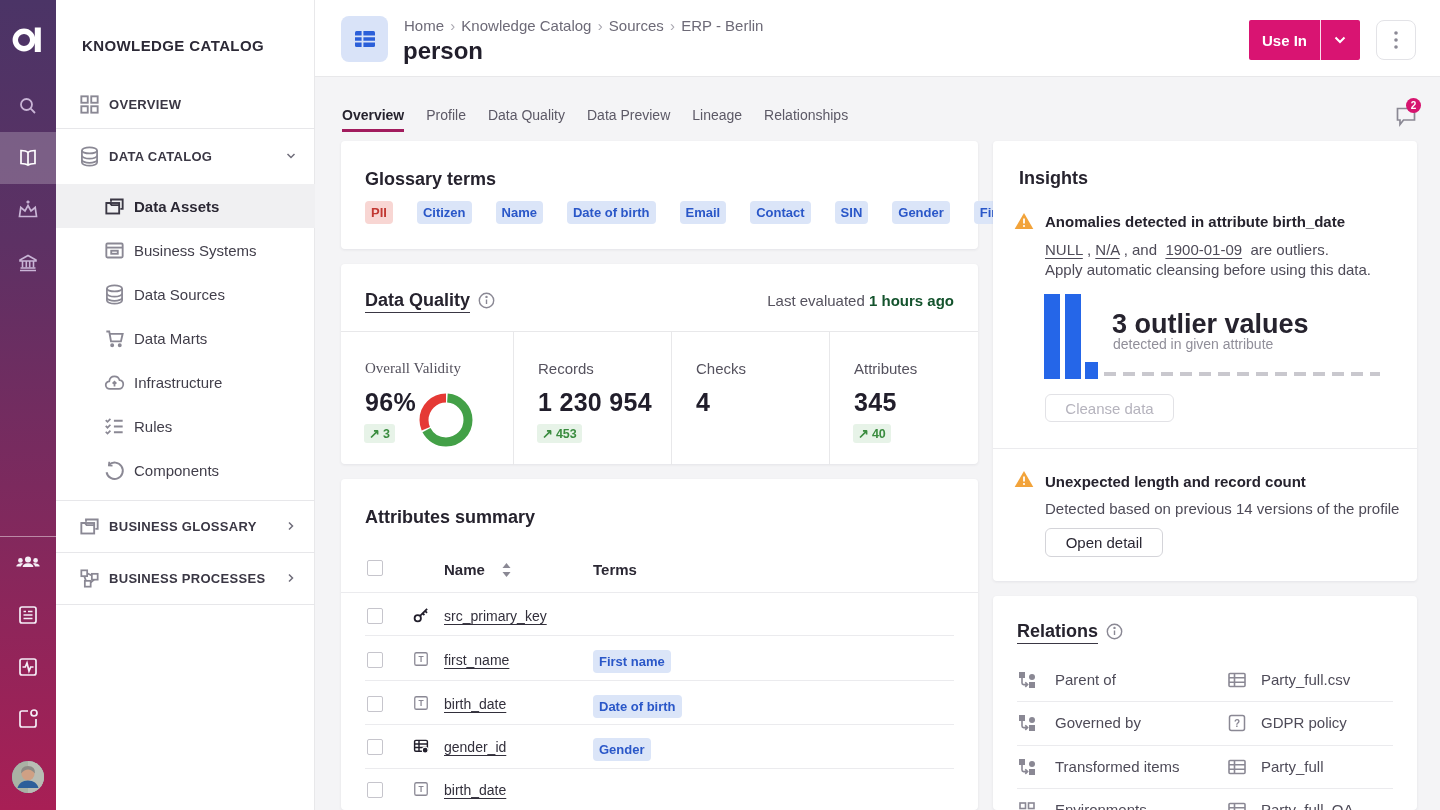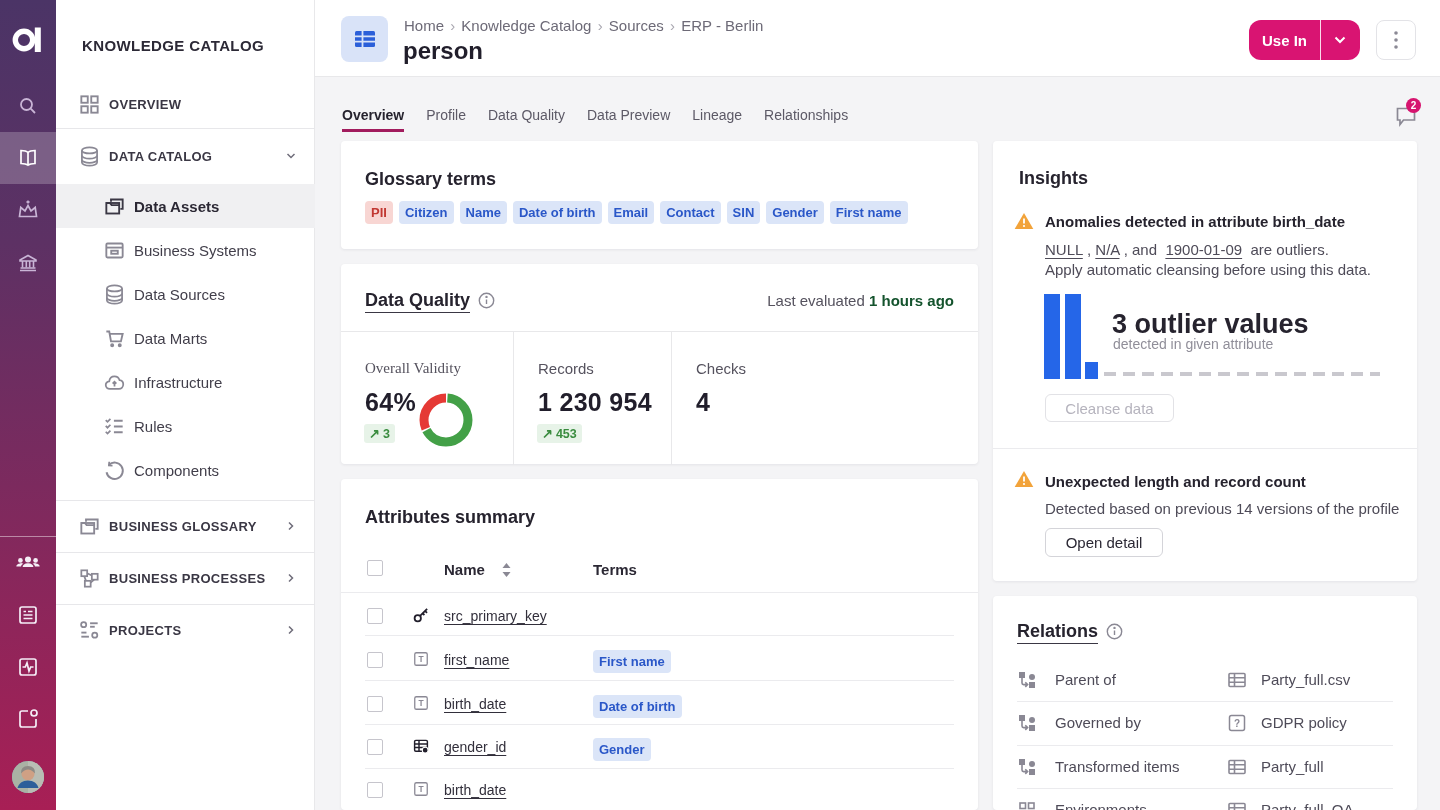--- a/index.html
+++ b/index.html
@@ -21,36 +21,36 @@
 .sb-item { font-size:15px; color:#413e4a; }
 .sb-item.sel { background:#f0f0f2; font-weight:bold; color:#2b2834; }
 .sb-div { position:absolute; left:0; width:259px; height:1px; background:#e7e7ea; }
 .chev { position:absolute; right:18px; width:12px; height:12px; }
 .main { position:absolute; left:315px; top:0; width:1125px; height:810px; }
 .header { position:absolute; left:0; top:0; width:1125px; height:77px; background:#fff; border-bottom:1px solid #e8e8ea; }
 .tile { position:absolute; left:26px; top:16px; width:47px; height:46px; background:#d9e3f8; border-radius:8px; display:flex; align-items:center; justify-content:center; }
 .crumb { position:absolute; left:89px; top:17px; font-size:15px; color:#6d6a77; }
 .crumb .sep { color:#a9a7b0; margin:0 2px; }
 .ptitle { position:absolute; left:88px; top:37px; font-size:24px; font-weight:bold; color:#211e2b; }
-.btn-usein { position:absolute; left:934px; top:20px; width:111px; height:40px; background:#d91472; border-radius:12px; color:#fff; }
+.btn-usein { position:absolute; left:934px; top:20px; width:111px; height:40px; background:#d91472; border-radius:2px; color:#fff; }
 .btn-usein .lbl { position:absolute; left:0; top:0; width:71px; height:40px; display:flex; align-items:center; justify-content:center; font-size:15px; font-weight:bold; }
 .btn-usein .dvd { position:absolute; left:71px; top:0; width:1px; height:40px; background:rgba(255,255,255,0.85); }
 .btn-usein svg { position:absolute; left:84px; top:13px; }
 .btn-kebab { position:absolute; left:1061px; top:20px; width:40px; height:40px; background:#fff; border:1px solid #e3e3e7; border-radius:8px; display:flex; align-items:center; justify-content:center; }
 .content { position:absolute; left:0; top:77px; width:1125px; height:733px; background:#f4f4f6; }
 .tabs { position:absolute; left:27px; top:30px; display:flex; gap:22px; font-size:14px; color:#5c5966; }
 .tab { padding-bottom:6px; }
 .tab.active { color:#26232e; font-weight:bold; border-bottom:3px solid #a21c5e; }
 .comment-wrap { position:absolute; left:1078px; top:25px; width:30px; height:30px; }
 .badge2 { position:absolute; left:13px; top:-4px; width:15px; height:15px; background:#d6146f; border-radius:50%; color:#fff; font-size:10px; font-weight:bold; display:flex; align-items:center; justify-content:center; }
 .card { position:absolute; background:#fff; border-radius:4px; box-shadow:0 1px 3px rgba(40,40,60,0.08); }
 .cardL { left:26px; width:637px; }
 .cardR { left:678px; width:424px; }
 .ctitle { font-size:18px; font-weight:bold; color:#26232e; }
-.tag { display:inline-block; height:23px; line-height:23px; padding:0 6px; border-radius:4px; font-size:13px; font-weight:bold; background:#dbe5f8; color:#2a57c8; margin-right:6px; }
+.tag { display:inline-block; height:23px; line-height:23px; padding:0 6px; border-radius:4px; font-size:13px; font-weight:bold; background:#dbe5f8; color:#2a57c8; margin-right:24px; }
 .tag.red { background:#f8d6d3; color:#c13832; }
 .dq-head { position:absolute; left:24px; top:24px; }
 .dq-title { font-size:18px; font-weight:bold; color:#26232e; border-bottom:1.5px solid #3a3744; padding-bottom:1px; display:inline-block; }
 .info-i { display:inline-block; vertical-align:-3px; margin-left:8px; }
 .dq-eval { position:absolute; right:24px; top:28px; font-size:15px; color:#55525e; }
 .dq-eval b { color:#14532d; }
 .dq-cols { position:absolute; left:0; top:67px; width:637px; height:133px; border-top:1px solid #e8e8ea; }
 .dq-col { position:absolute; top:0; height:133px; border-left:1px solid #e8e8ea; }
 .dq-label { position:absolute; top:28px; font-size:15px; color:#55525e; }
 .dq-value { position:absolute; top:56px; font-size:25px; font-weight:bold; color:#211e2b; letter-spacing:0.3px; }
@@ -242,34 +242,20 @@
         <rect x="12" y="6" width="5" height="5"></rect>
         <rect x="6" y="12" width="5" height="5"></rect>
       <path d="M8 5.5 L12 7.5 M14 11 L11 13.5 M5.5 8 L7 12"></path>
     </svg>
       <span>BUSINESS PROCESSES</span>
     <svg class="chev" viewBox="0 0 12 12" fill="none" stroke="#6f6d7a" stroke-width="1.5">
         <path d="M4 2.5 L7.5 6 L4 9.5"></path>
       </svg>
   </div>
   <div class="sb-div" style="top:604px;"></div>
-  <div class="sb-row sb-sec" style="top:604px; height:52px;">
-    <svg class="ic" viewBox="1 1 18 18" fill="none" stroke="#8a8894" stroke-width="1.5">
-      <circle cx="5" cy="5" r="2.2"></circle>
-        <rect x="10.5" y="3" width="6.5" height="1.6" fill="#8a8894" stroke="none"></rect>
-        <rect x="10.5" y="6" width="4" height="1.6" fill="#8a8894" stroke="none"></rect>
-      <rect x="3" y="11" width="4.4" height="1.6" fill="#8a8894" stroke="none"></rect>
-        <rect x="3" y="14.5" width="6.5" height="1.6" fill="#8a8894" stroke="none"></rect>
-      <circle cx="14.5" cy="14" r="2.2"></circle>
-    </svg>
-      <span>PROJECTS</span>
-    <svg class="chev" viewBox="0 0 12 12" fill="none" stroke="#6f6d7a" stroke-width="1.5">
-        <path d="M4 2.5 L7.5 6 L4 9.5"></path>
-      </svg>
-  </div>
 </div>
 <div class="main">
   <div class="header">
     <div class="tile">
       <svg width="26" height="26" viewBox="0 0 26 26">
         <rect x="3" y="5" width="20" height="16" rx="1.5" fill="#2b5fd9"></rect>
         <path d="M10.5 5 L10.5 21 M3 10.3 L23 10.3 M3 15.6 L23 15.6" stroke="#d9e3f8" stroke-width="1.8"></path>
       </svg>
     </div>
     <div class="crumb">Home <span class="sep">›</span> Knowledge Catalog <span class="sep">›</span> Sources <span class="sep">›</span> ERP - Berlin</div>
@@ -314,34 +300,39 @@
       <div class="dq-head" style="top:26px;"><span class="dq-title">Data Quality</span><span class="info-i">
         <svg width="17" height="17" viewBox="0 0 17 17" fill="none" stroke="#8a8894" stroke-width="1.4">
           <circle cx="8.5" cy="8.5" r="7.2"></circle>
               <path d="M8.5 7.5 L8.5 12"></path>
               <circle cx="8.5" cy="4.9" r="0.5" fill="#8a8894"></circle>
         </svg></span>
       </div>
       <div class="dq-eval">Last evaluated <b>1 hours ago</b></div>
       <div class="dq-cols">
         <div class="dq-label" style="left:24px;font-family:Liberation Serif, serif;">Overall Validity</div>
-        <div class="dq-value" style="left:24px;">64%</div>
+        <div class="dq-value" style="left:24px;">96%</div>
         <div class="gbadge" style="left:23px; top:92px;"><span class="ar">↗</span>3</div>
         <svg style="position:absolute; left:78px; top:61px;" width="54" height="54" viewBox="0 0 54 54">
           <circle cx="27" cy="27" r="22" fill="none" stroke="#43a047" stroke-width="9" stroke-dasharray="91 47.23" stroke-dashoffset="-1.5" transform="rotate(-90 27 27)"></circle>
           <circle cx="27" cy="27" r="22" fill="none" stroke="#e53935" stroke-width="9" stroke-dasharray="44 94.23" stroke-dashoffset="-94" transform="rotate(-90 27 27)"></circle>
         </svg>
         <div class="dq-col" style="left:172px; width:158px;">
           <div class="dq-label" style="left:24px;">Records</div>
           <div class="dq-value" style="left:24px;">1 230 954</div>
           <div class="gbadge" style="left:23px; top:92px;"><span class="ar">↗</span>453</div>
         </div>
         <div class="dq-col" style="left:330px; width:158px;">
           <div class="dq-label" style="left:24px;">Checks</div>
           <div class="dq-value" style="left:24px;">4</div>
+        </div>
+        <div class="dq-col" style="left:488px; width:149px;">
+          <div class="dq-label" style="left:24px;">Attributes</div>
+          <div class="dq-value" style="left:24px;">345</div>
+          <div class="gbadge" style="left:23px; top:92px;"><span class="ar">↗</span>40</div>
         </div>
       </div>
     </div>
     <div class="card cardL" style="top:402px; height:331px;text-align:center;" id="card-attrs">
       <div class="ctitle" style="position:absolute; left:24px; top:28px;">Attributes summary</div>
       <div class="cb" style="left:26px; top:81px;"></div>
       <div class="ath" style="left:103px; top:82px;">Name</div>
       <svg style="position:absolute; left:161px; top:84px;" width="9" height="14" viewBox="0 0 9 14" fill="#8a8894">
         <path d="M4.5 0 L8.5 5 L0.5 5 Z"></path>
           <path d="M4.5 14 L8.5 9 L0.5 9 Z"></path>

